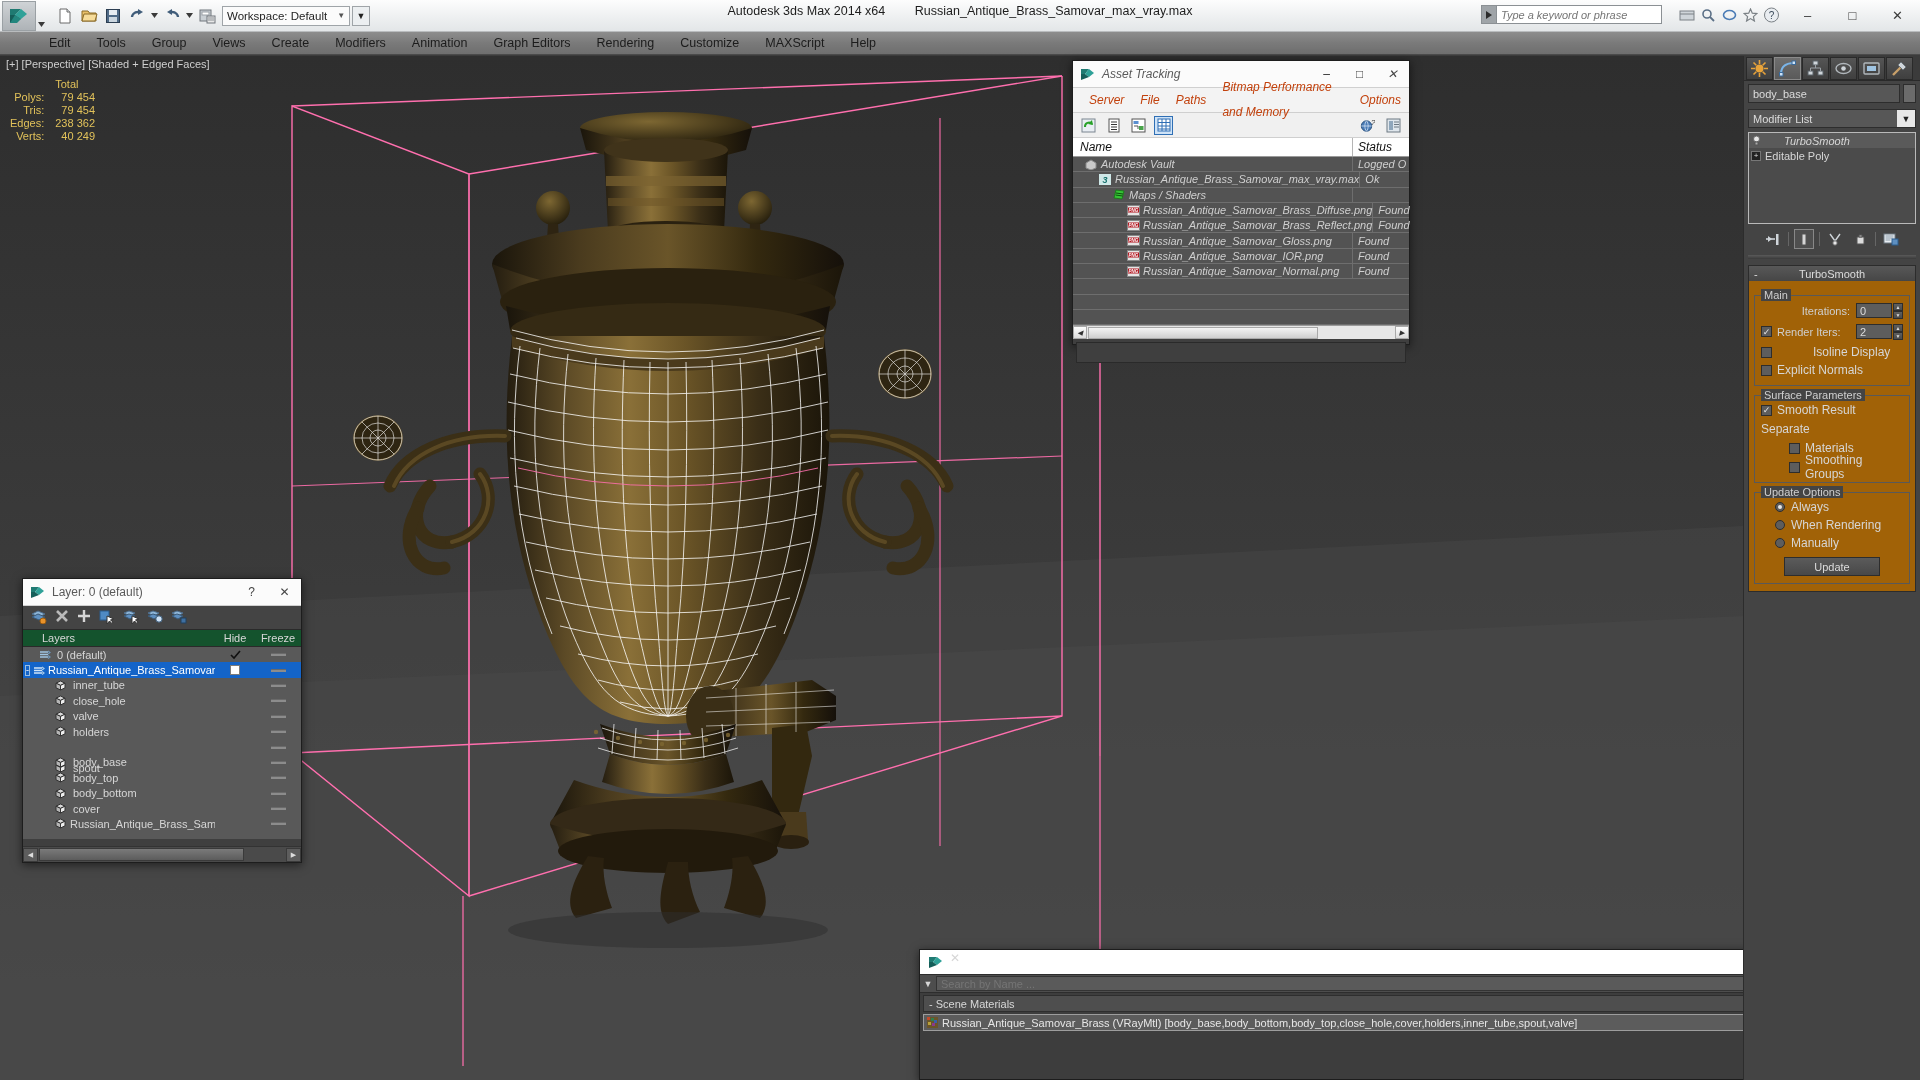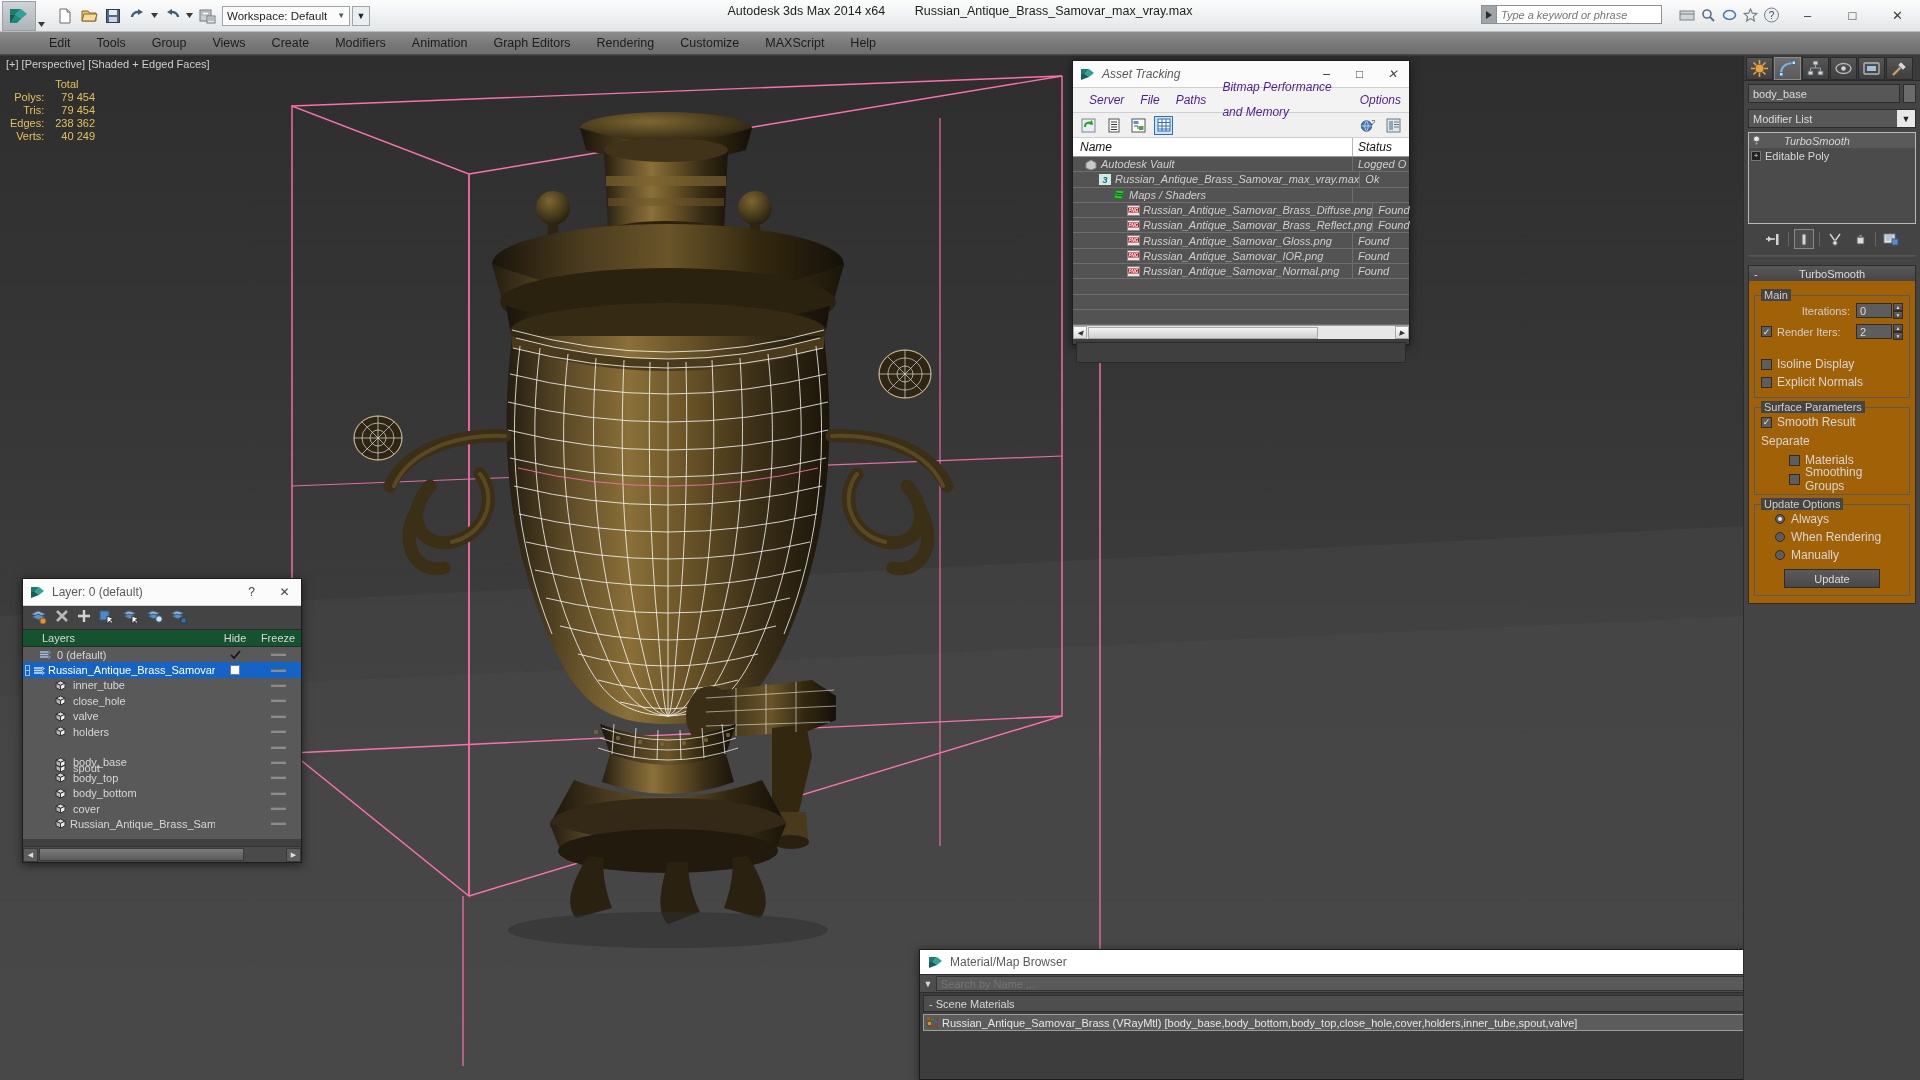--- a/index.html
+++ b/index.html
@@ -103,21 +103,21 @@
     box-shadow:0 2px 9px rgba(0,0,0,.55);
   }
   .win-title {
     height:27px; background:#fbfbfb; display:flex; align-items:center;
     padding-left:7px; border-bottom:1px solid #d0d0d0;
   }
   .win-title .tico { width:15px;height:15px;margin-right:7px; }
   .win-title .ttxt { font-size:12px; color:#5a5a5a; flex:1; }
   .win-title .tb { width:33px; height:26px; display:flex; align-items:center; justify-content:center; color:#444; font-size:12px;}
   .at-menu { height:25px; background:#f3f3f3; display:flex; align-items:center; padding-left:8px; border-bottom:1px solid #cfcfcf;}
-  .at-menu .mi { font-size:12px; color:#4c1d95; padding:0 8px; line-height:25px; }
+  .at-menu .mi { font-size:12px; color:#c2410c; padding:0 8px; line-height:25px; }
   .at-tools {
     height:25px; background:#f0f0f0; display:flex; align-items:center; padding:0 6px; gap:6px;
     border-bottom:1px solid #cfcfcf;
   }
   .at-tools .tbtn { width:19px;height:19px; display:flex;align-items:center;justify-content:center; border:1px solid transparent;}
   .at-tools .tbtn.on { border:1px solid #2f6fb5; background:#cfe3f7; }
   .at-help { margin-left:auto; display:flex; gap:7px; align-items:center; }
 
   .at-hdr { height:19px; background:#ffffff; display:flex; border-bottom:1px solid #9a9a9a; }
   .at-hdr .c1 { flex:1; padding-left:7px; font-size:12px; color:#111; line-height:19px; border-right:1px solid #b5b5b5;}
@@ -1088,21 +1088,20 @@
 
   <div class="win" style="left:919px; top:949px; width:1001px; height:131px; background:#3d3d3d;">
     <div class="mb-title">
       <span class="tico" style="width:15px;height:15px;margin-right:7px;">
         <svg width="15" height="15" viewBox="0 0 15 15">
           <polygon points="1,2 9,2 5,7 1,7" fill="#1f7a72"></polygon>
           <polygon points="9,2 14,6 9,10 5,7" fill="#2fa198"></polygon>
           <polygon points="1,7 5,7 9,10 1,13" fill="#155e59"></polygon>
         </svg>
       </span>
-      <span class="ttxt">Material/Map Browser</span>
       <div class="tb" style="height:23px;width:34px;">✕</div>
     </div>
 
     <div class="mb-search">
       <div class="fun">▼</div>
       <input placeholder="Search by Name ..." style="">
     </div>
 
     <div class="mb-group">
       <span>- Scene Materials</span>
@@ -1261,21 +1260,21 @@
             <span class="cb">✓</span>
             <span class="lab" style="flex:1;">Render Iters:</span>
             <span class="spin">
               <input value="2" style="">
               <span class="arrows">
                   <div>▲</div>
                   <div>▼</div>
                 </span>
             </span>
           </div>
-          <div class="rowline" style="margin-top:16px;">
+          <div class="rowline" style="margin-top:4px;gap:36px;">
             <span class="cb"></span>
             <span class="lab">Isoline Display</span>
           </div>
           <div class="rowline" style="margin-top:2px;">
             <span class="cb"></span>
             <span class="lab">Explicit Normals</span>
           </div>
         </div>
 
         <div class="grp">

